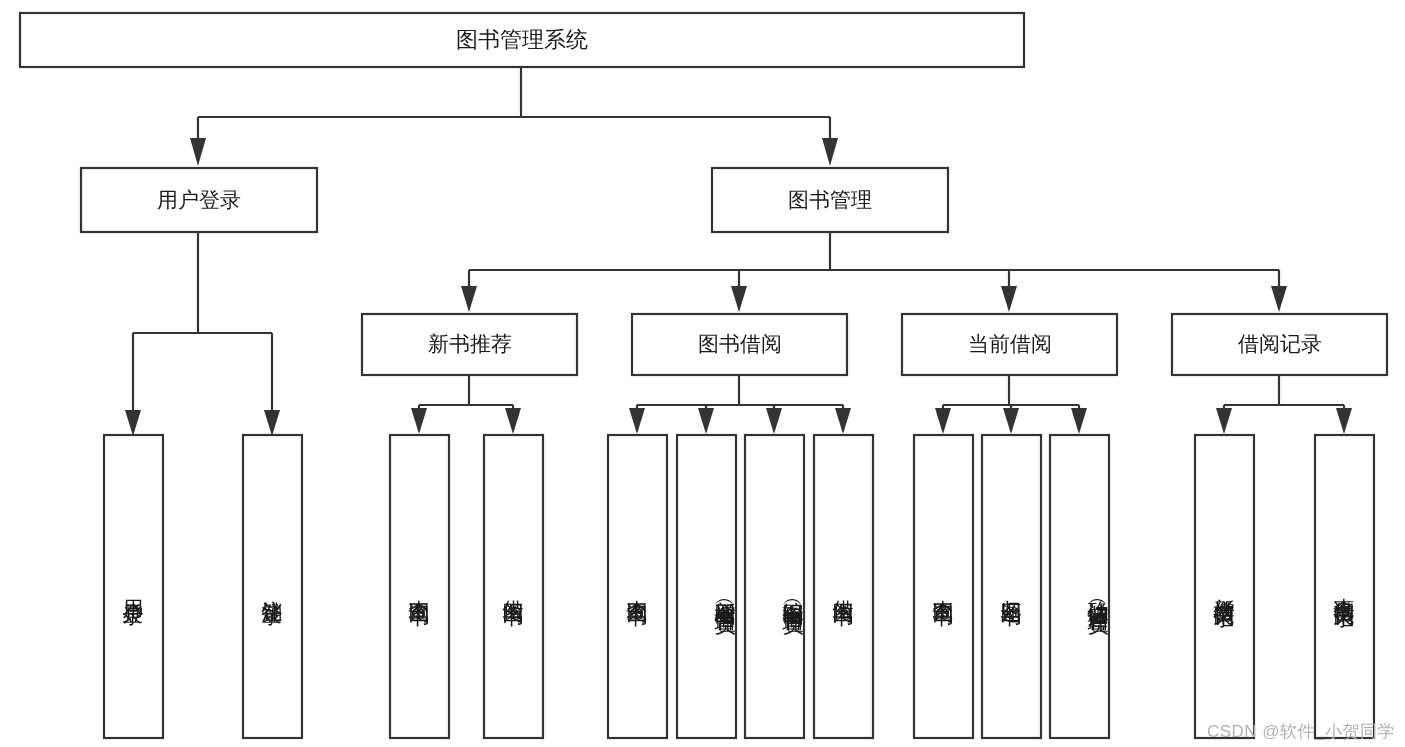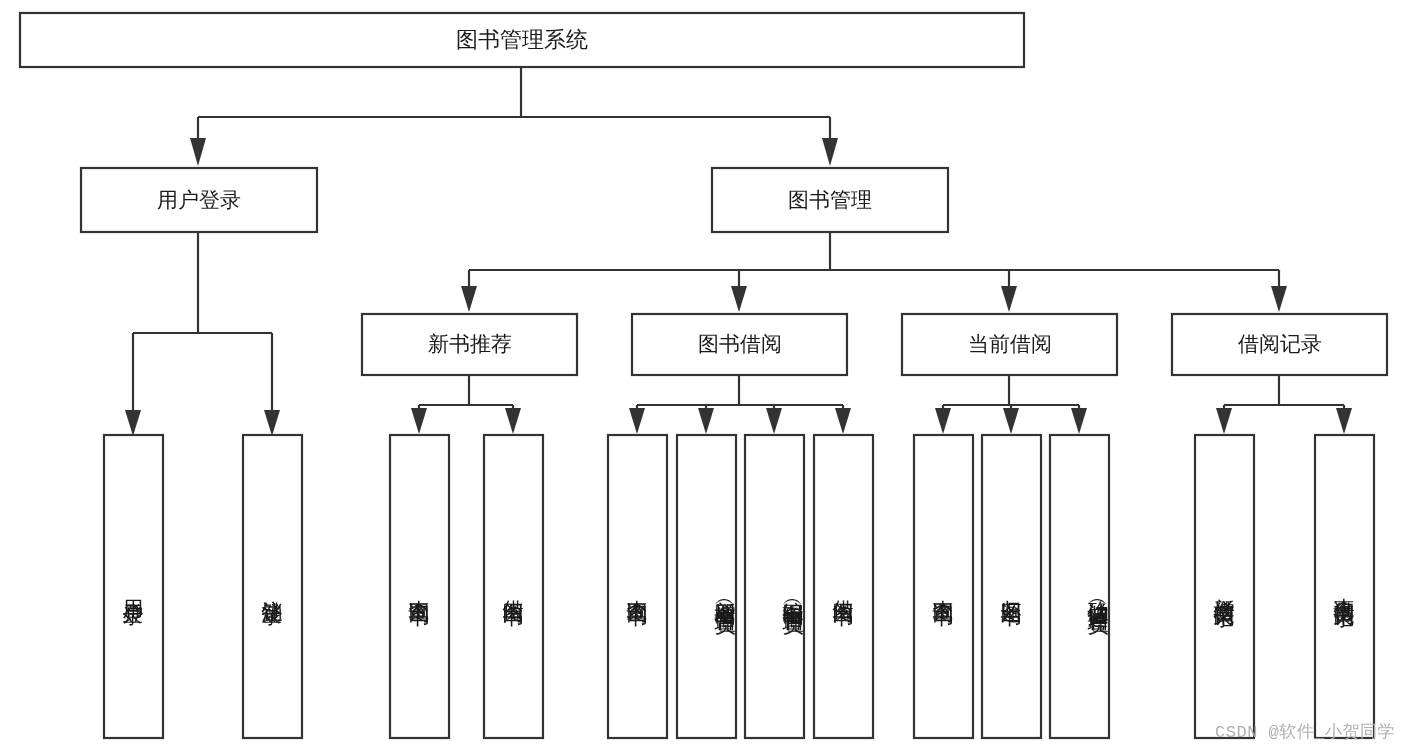--- a/index.html
+++ b/index.html
@@ -68,21 +68,21 @@
     text-orientation: upright;
     letter-spacing: 2px;
     line-height: 1;
     white-space: nowrap;
     pointer-events: none;
   }
   .watermark {
     position: absolute;
     right: 10px;
     bottom: 4px;
-    font-family: Liberation Mono, monospace;
+    font-family: Liberation Sans, sans-serif;
     font-size: 17px;
     color: #b0b0b0;
     white-space: nowrap;
     letter-spacing: 0.5px;
   }
 </style>
 </head>
 <body>
 
 <div id="diagram-root">

